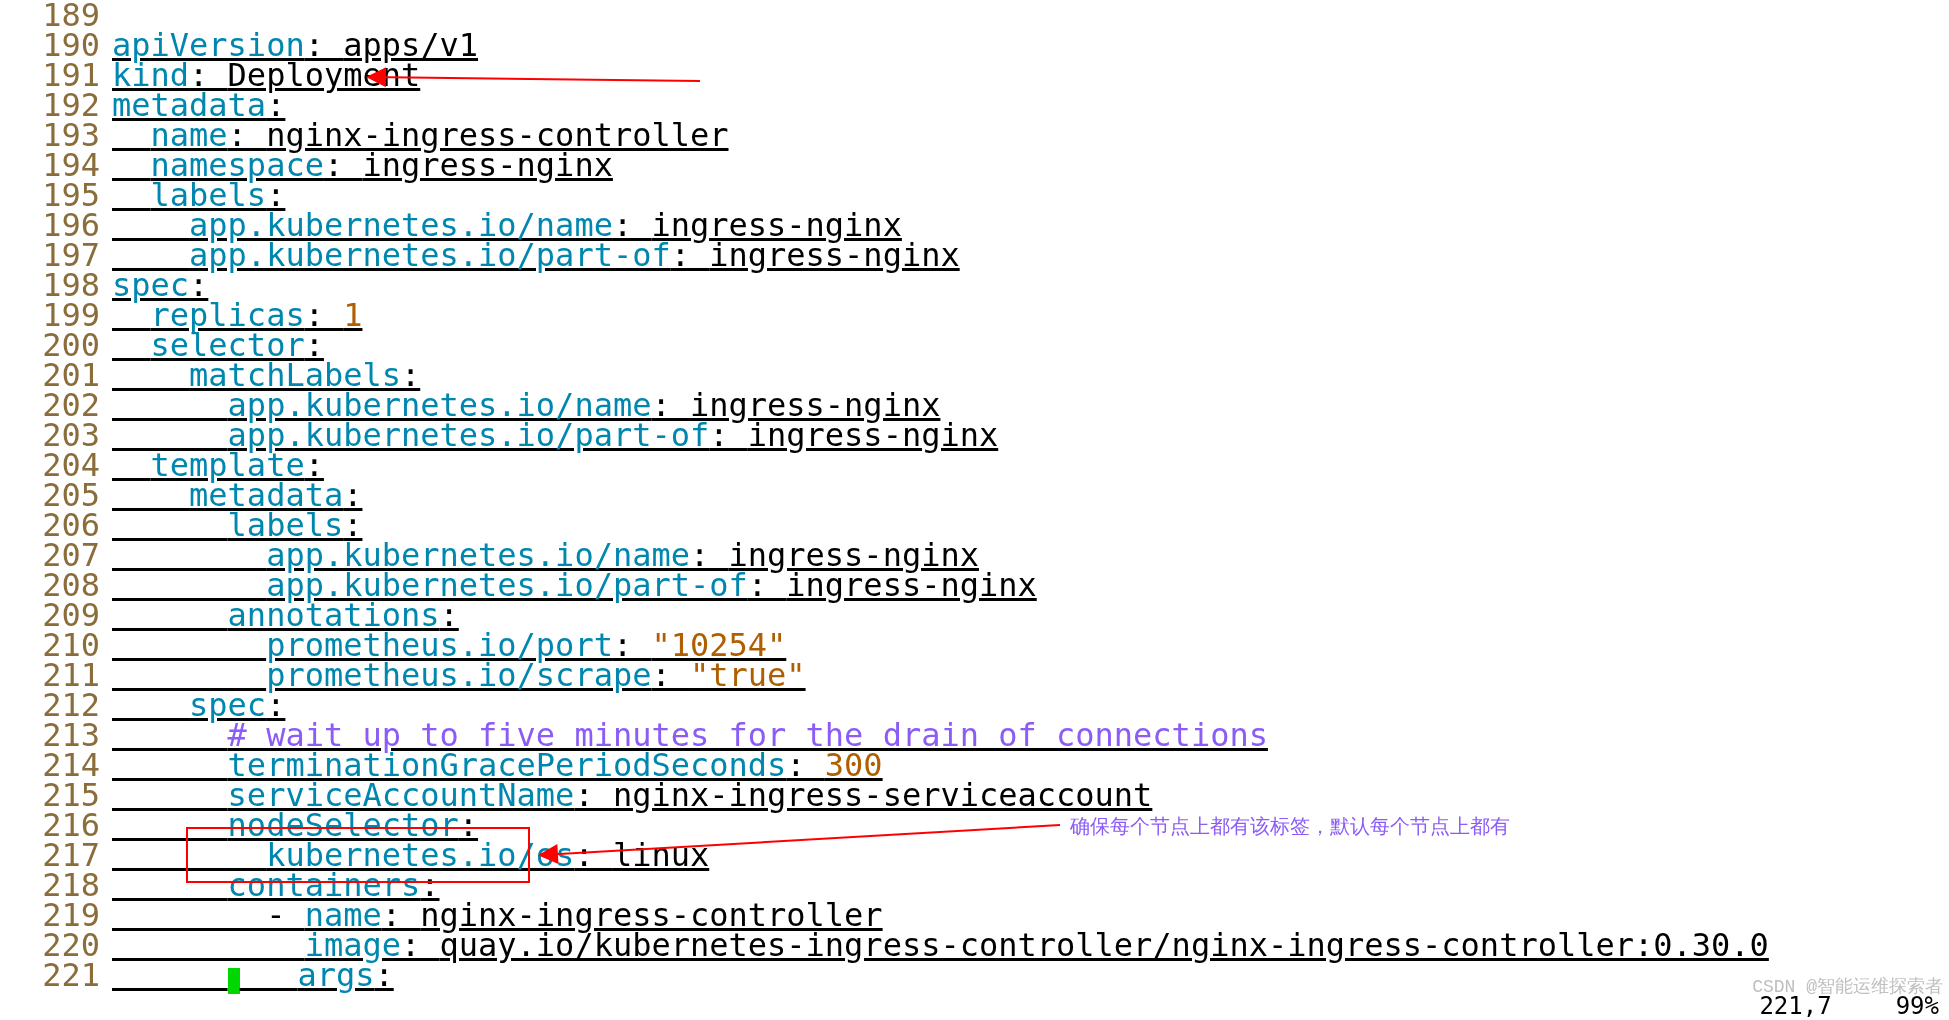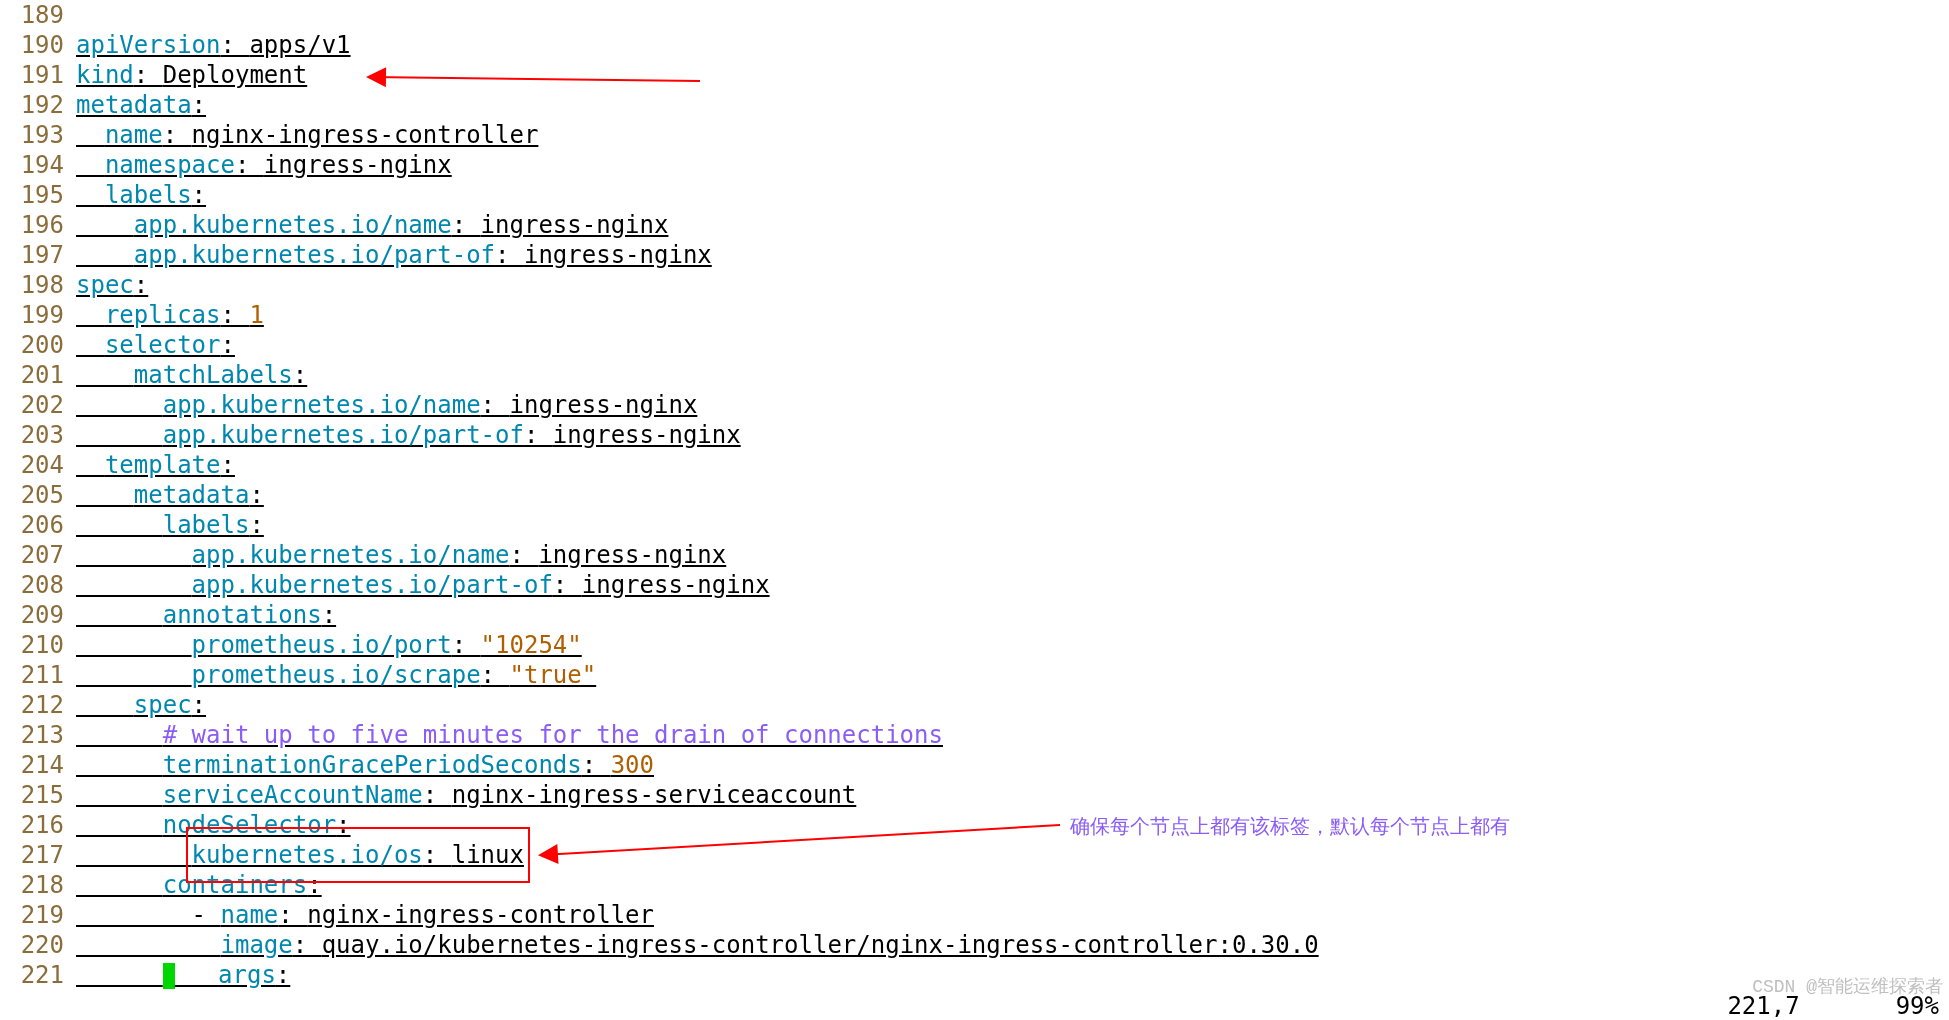--- a/index.html
+++ b/index.html
@@ -1,30 +1,30 @@
 <!DOCTYPE html>
 <html><head>
 <meta charset="utf-8">
 <style>
   html,body{margin:0;padding:0;background:#fff;width:1949px;height:1020px;overflow:hidden;}
-  .editor{font-family:"Consolas","Menlo","DejaVu Sans Mono",monospace;font-size:24px;line-height:30px;white-space:pre;position:relative;}
+  .editor{font-family:"Consolas","Menlo","DejaVu Sans Mono",monospace;font-size:32px;line-height:30px;white-space:pre;position:relative;padding-left:36px;}
   .line{display:flex;height:30px;}
   .gutter{width:64px;text-align:right;color:#8a6d3b;padding-right:12px;user-select:none;}
   .code{flex:1;position:relative;text-decoration:underline;}
   .tok-key{color:#0087af;}      
   .tok-val{color:#000;}         
   .tok-punc{color:#000;}        
   .tok-num{color:#af5f00;}      
   .tok-str{color:#af5f00;}      
   .tok-cmt{color:#8b5cf6;}      
   .cursor{display:inline-block;width:12px;height:26px;background:#00d700;vertical-align:text-bottom;}
   .arrow1{position:absolute;pointer-events:none;}
   .redbox{position:absolute;border:2px solid #ff0000;box-sizing:border-box;}
   .annot{position:absolute;color:#8b5cf6;font-family:"Microsoft YaHei","PingFang SC",sans-serif;font-size:20px;white-space:nowrap;}
-  .status{position:absolute;right:10px;bottom:0;font-family:monospace;font-size:24px;color:#000;display:flex;gap:96px;}
+  .status{position:absolute;right:10px;bottom:0;font-family:monospace;font-size:24px;color:#000;display:flex;gap:64px;}
   .watermark{position:absolute;right:6px;bottom:22px;color:#bfbfbf;font-family:Liberation Mono, monospace;font-size:18px;}
 </style>
 </head>
 <body>
 
 <div class="editor" id="editor"><div class="line"><div class="gutter">189</div><div class="code"></div></div><div class="line"><div class="gutter">190</div><div class="code"><span class="tok-key">apiVersion</span><span class="tok-punc">: </span><span class="tok-val">apps/v1</span></div></div><div class="line"><div class="gutter">191</div><div class="code"><span class="tok-key">kind</span><span class="tok-punc">: </span><span class="tok-val">Deployment</span></div></div><div class="line"><div class="gutter">192</div><div class="code"><span class="tok-key">metadata</span><span class="tok-punc">:</span></div></div><div class="line"><div class="gutter">193</div><div class="code"><span class="tok-punc">  </span><span class="tok-key">name</span><span class="tok-punc">: </span><span class="tok-val">nginx-ingress-controller</span></div></div><div class="line"><div class="gutter">194</div><div class="code"><span class="tok-punc">  </span><span class="tok-key">namespace</span><span class="tok-punc">: </span><span class="tok-val">ingress-nginx</span></div></div><div class="line"><div class="gutter">195</div><div class="code"><span class="tok-punc">  </span><span class="tok-key">labels</span><span class="tok-punc">:</span></div></div><div class="line"><div class="gutter">196</div><div class="code"><span class="tok-punc">    </span><span class="tok-key">app.kubernetes.io/name</span><span class="tok-punc">: </span><span class="tok-val">ingress-nginx</span></div></div><div class="line"><div class="gutter">197</div><div class="code"><span class="tok-punc">    </span><span class="tok-key">app.kubernetes.io/part-of</span><span class="tok-punc">: </span><span class="tok-val">ingress-nginx</span></div></div><div class="line"><div class="gutter">198</div><div class="code"><span class="tok-key">spec</span><span class="tok-punc">:</span></div></div><div class="line"><div class="gutter">199</div><div class="code"><span class="tok-punc">  </span><span class="tok-key">replicas</span><span class="tok-punc">: </span><span class="tok-num">1</span></div></div><div class="line"><div class="gutter">200</div><div class="code"><span class="tok-punc">  </span><span class="tok-key">selector</span><span class="tok-punc">:</span></div></div><div class="line"><div class="gutter">201</div><div class="code"><span class="tok-punc">    </span><span class="tok-key">matchLabels</span><span class="tok-punc">:</span></div></div><div class="line"><div class="gutter">202</div><div class="code"><span class="tok-punc">      </span><span class="tok-key">app.kubernetes.io/name</span><span class="tok-punc">: </span><span class="tok-val">ingress-nginx</span></div></div><div class="line"><div class="gutter">203</div><div class="code"><span class="tok-punc">      </span><span class="tok-key">app.kubernetes.io/part-of</span><span class="tok-punc">: </span><span class="tok-val">ingress-nginx</span></div></div><div class="line"><div class="gutter">204</div><div class="code"><span class="tok-punc">  </span><span class="tok-key">template</span><span class="tok-punc">:</span></div></div><div class="line"><div class="gutter">205</div><div class="code"><span class="tok-punc">    </span><span class="tok-key">metadata</span><span class="tok-punc">:</span></div></div><div class="line"><div class="gutter">206</div><div class="code"><span class="tok-punc">      </span><span class="tok-key">labels</span><span class="tok-punc">:</span></div></div><div class="line"><div class="gutter">207</div><div class="code"><span class="tok-punc">        </span><span class="tok-key">app.kubernetes.io/name</span><span class="tok-punc">: </span><span class="tok-val">ingress-nginx</span></div></div><div class="line"><div class="gutter">208</div><div class="code"><span class="tok-punc">        </span><span class="tok-key">app.kubernetes.io/part-of</span><span class="tok-punc">: </span><span class="tok-val">ingress-nginx</span></div></div><div class="line"><div class="gutter">209</div><div class="code"><span class="tok-punc">      </span><span class="tok-key">annotations</span><span class="tok-punc">:</span></div></div><div class="line"><div class="gutter">210</div><div class="code"><span class="tok-punc">        </span><span class="tok-key">prometheus.io/port</span><span class="tok-punc">: </span><span class="tok-str">"10254"</span></div></div><div class="line"><div class="gutter">211</div><div class="code"><span class="tok-punc">        </span><span class="tok-key">prometheus.io/scrape</span><span class="tok-punc">: </span><span class="tok-str">"true"</span></div></div><div class="line"><div class="gutter">212</div><div class="code"><span class="tok-punc">    </span><span class="tok-key">spec</span><span class="tok-punc">:</span></div></div><div class="line"><div class="gutter">213</div><div class="code"><span class="tok-punc">      </span><span class="tok-cmt"># wait up to five minutes for the drain of connections</span></div></div><div class="line"><div class="gutter">214</div><div class="code"><span class="tok-punc">      </span><span class="tok-key">terminationGracePeriodSeconds</span><span class="tok-punc">: </span><span class="tok-num">300</span></div></div><div class="line"><div class="gutter">215</div><div class="code"><span class="tok-punc">      </span><span class="tok-key">serviceAccountName</span><span class="tok-punc">: </span><span class="tok-val">nginx-ingress-serviceaccount</span></div></div><div class="line"><div class="gutter">216</div><div class="code"><span class="tok-punc">      </span><span class="tok-key">nodeSelector</span><span class="tok-punc">:</span></div></div><div class="line"><div class="gutter">217</div><div class="code"><span class="tok-punc">        </span><span class="tok-key">kubernetes.io/os</span><span class="tok-punc">: </span><span class="tok-val">linux</span></div></div><div class="line"><div class="gutter">218</div><div class="code"><span class="tok-punc">      </span><span class="tok-key">containers</span><span class="tok-punc">:</span></div></div><div class="line"><div class="gutter">219</div><div class="code"><span class="tok-punc">        - </span><span class="tok-key">name</span><span class="tok-punc">: </span><span class="tok-val">nginx-ingress-controller</span></div></div><div class="line"><div class="gutter">220</div><div class="code"><span class="tok-punc">          </span><span class="tok-key">image</span><span class="tok-punc">: </span><span class="tok-val">quay.io/kubernetes-ingress-controller/nginx-ingress-controller:0.30.0</span></div></div><div class="line"><div class="gutter">221</div><div class="code"><span class="tok-punc">      </span><span class="cursor"></span><span class="tok-punc">   </span><span class="tok-key">args</span><span class="tok-punc">:</span></div></div></div>
 
 <svg class="arrow1" style="left:0;top:0;width:1949px;height:1020px;position:absolute;pointer-events:none">
   <defs>
     <marker id="ah1" markerWidth="12" markerHeight="10" refX="2" refY="5" orient="auto">

